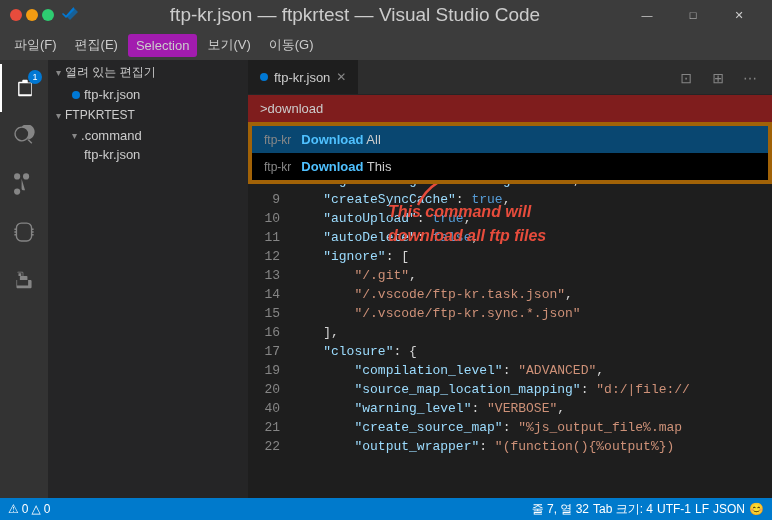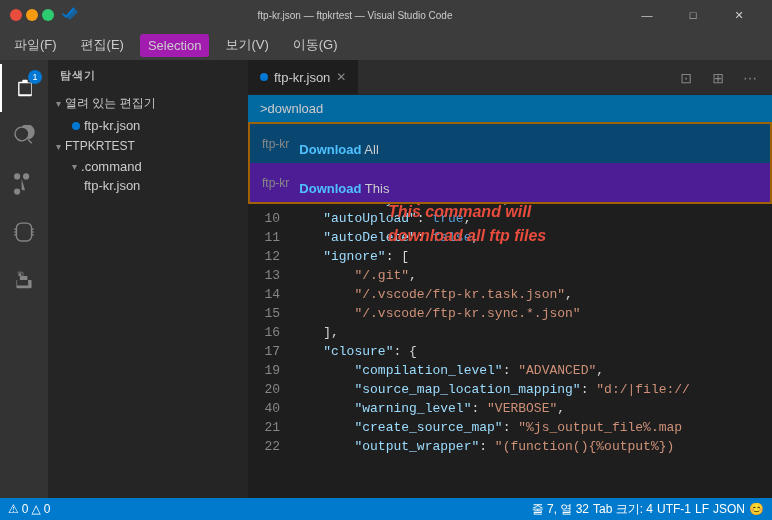--- a/index.html
+++ b/index.html
@@ -37,21 +37,21 @@
       height: 12px;
       border-radius: 50%;
     }
     .dot-red { background: #e74c3c; }
     .dot-yellow { background: #f39c12; }
     .dot-green { background: #2ecc71; }
     .titlebar-title {
       flex: 1;
       text-align: center;
       color: #cccccc;
-      font-size: 10px;
+      font-size: 19px;
     }
     .titlebar-controls {
       display: flex;
       gap: 0;
     }
     .titlebar-btn {
       width: 46px;
       height: 30px;
       display: flex;
       align-items: center;
@@ -61,21 +61,21 @@
       cursor: pointer;
     }
 
     
     .menubar {
       height: 30px;
       background: #3c3c3c;
       display: flex;
       align-items: center;
       padding: 0 6px;
-      gap: 8px;
+      gap: 2px;
     }
     .menubar-item {
       padding: 4px 8px;
       color: #cccccc;
       font-size: 13px;
       cursor: pointer;
       border-radius: 3px;
     }
     .menubar-item.active { background: #a21caf; }
 
@@ -270,53 +270,52 @@
 
     
     .command-overlay {
       position: absolute;
       top: 35px;
       left: 0;
       right: 0;
       z-index: 100;
     }
     .command-input-bar {
-      background: #0369a1;
+      background: #7f1d1d;
       padding: 6px 12px;
       display: flex;
       align-items: center;
     }
     .command-input-text {
       color: #cccccc;
       font-size: 13px;
       font-family: 'Segoe UI', sans-serif;
     }
     .command-results {
-      background: #4c1d95;
-      border: 2px solid #a16207;
+      background: #000000;
+      border: 4px solid #a16207;
     }
     .command-item {
       padding: 6px 12px;
       display: flex;
       align-items: center;
       gap: 6px;
       font-size: 13px;
       cursor: pointer;
     }
     .command-item.selected {
       background: #094771;
     }
     .cmd-source {
       color: #888;
       font-size: 12px;
       margin-right: 4px;
     }
     .cmd-main {
       color: #cccccc;
-      margin-top: 12px;
     }
     .cmd-highlight {
       color: #4fc1ff;
       font-weight: bold;
     }
 
     
     .annotation {
       position: absolute;
       left: 140px;
@@ -444,21 +443,20 @@
       </svg>
     </div>
     <div class="activity-item" style="font-size:16px;">
       <svg width="22" height="22" viewBox="0 0 16 16" fill="currentColor">
         <path d="M3 2.5l.5-.5H7l.5.5V5h2.5l.5.5V8h2.5l.5.5v5l-.5.5h-10l-.5-.5v-5L2.5 8H5V5.5l.5-.5H7V2.5zM6 3H4v2h2V3zm-3 5v4h8V8H3z"></path>
       </svg>
     </div>
   </div>
 
   <div class="sidebar">
-    <div class="sidebar-title">탐색기</div>
 
     <div class="section-header">
       <span class="chevron">▾</span>
       <span>열려 있는 편집기</span>
     </div>
     <div class="tree-item">
       <div class="dot-indicator"></div>
       <span>ftp-kr.json</span>
     </div>
 

